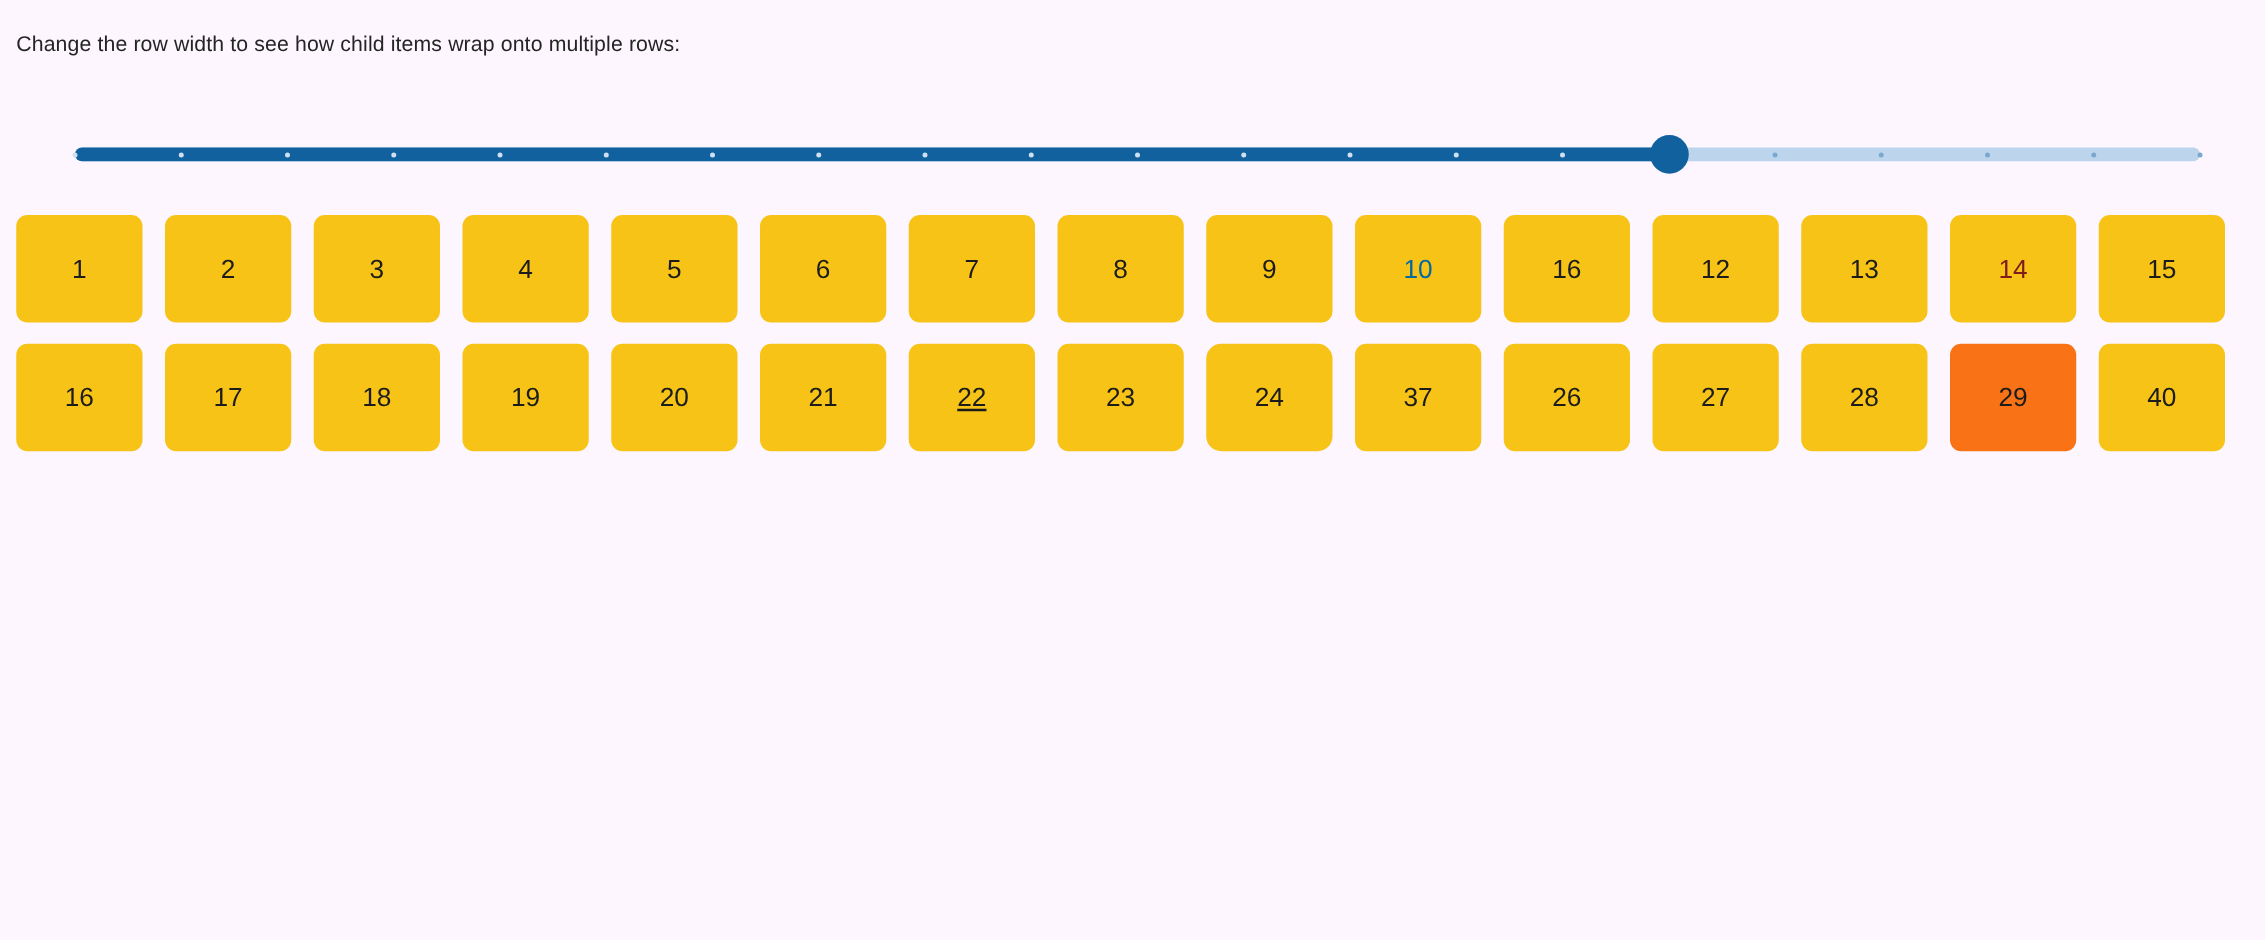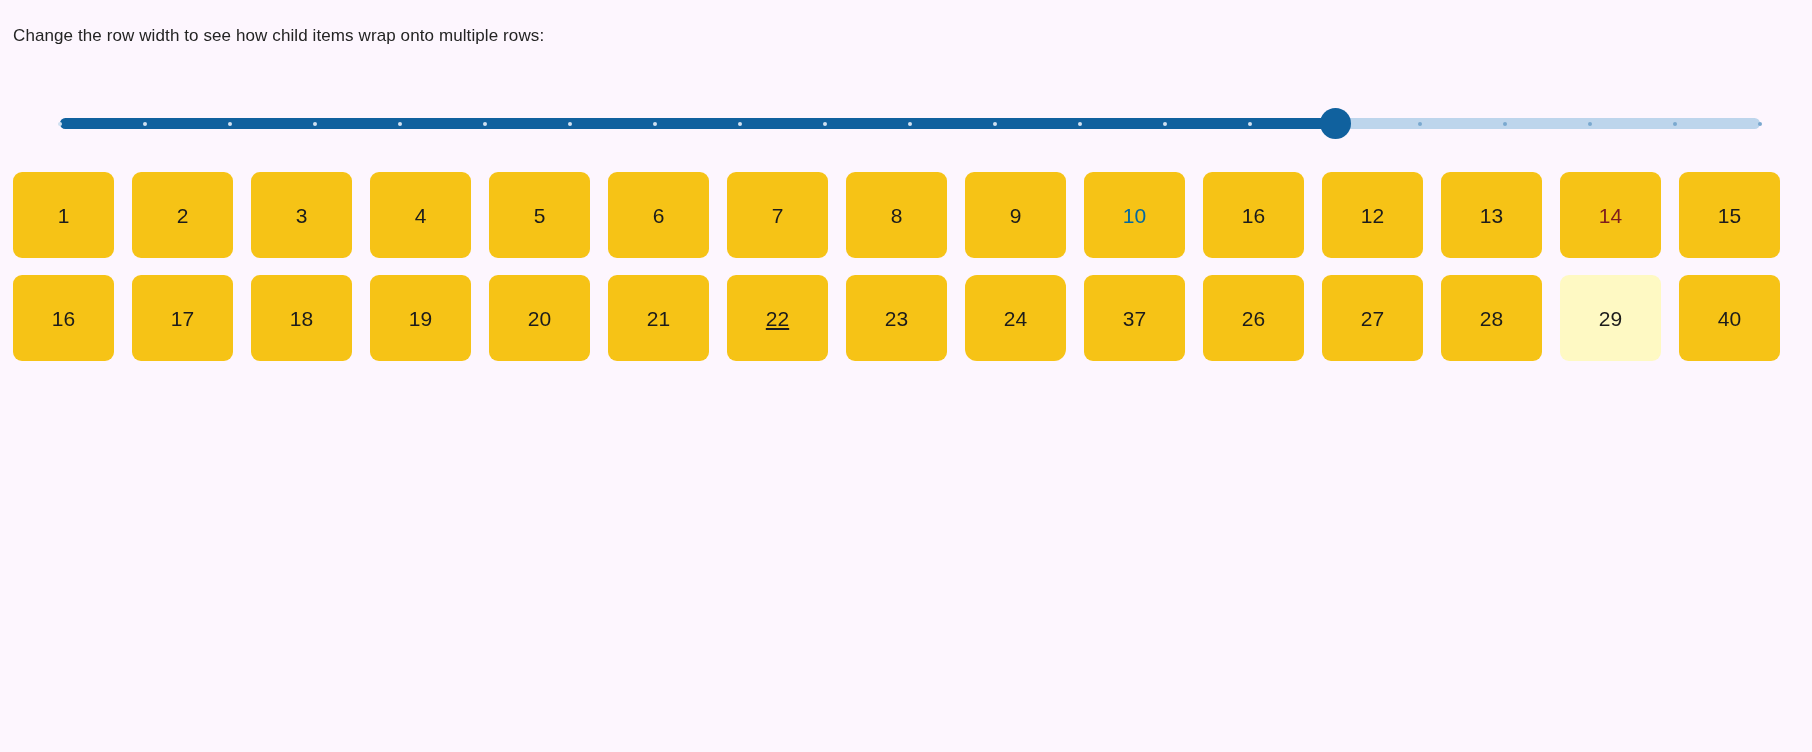--- a/index.html
+++ b/index.html
@@ -181,15 +181,15 @@
     <div class="tile" style="background: rgb(246, 195, 22); color: rgb(28, 28, 28);">19</div>
     <div class="tile" style="background: rgb(246, 195, 22); color: rgb(28, 28, 28);">20</div>
     <div class="tile" style="background: rgb(246, 195, 22); color: rgb(28, 28, 28);">21</div>
     <div class="tile" style="background: rgb(246, 195, 22); color: rgb(28, 28, 28); text-decoration: underline;">22</div>
     <div class="tile" style="background: rgb(246, 195, 22); color: rgb(28, 28, 28);">23</div>
     <div class="tile" style="background: rgb(246, 195, 22); color: rgb(28, 28, 28); border-radius: 12px;">24</div>
     <div class="tile" style="background: rgb(246, 195, 22); color: rgb(28, 28, 28);">37</div>
     <div class="tile" style="background: rgb(246, 195, 22); color: rgb(28, 28, 28);">26</div>
     <div class="tile" style="background: rgb(246, 195, 22); color: rgb(28, 28, 28);">27</div>
     <div class="tile" style="background: rgb(246, 195, 22); color: rgb(28, 28, 28);">28</div>
-    <div class="tile" style="background: #fef9c3; color: rgb(28, 28, 28);">29</div>
+    <div class="tile" style="background: #f97316; color: rgb(28, 28, 28);">29</div>
     <div class="tile" style="background: rgb(246, 195, 22); color: rgb(28, 28, 28);">40</div>
   </div>
 
 </body></html>

